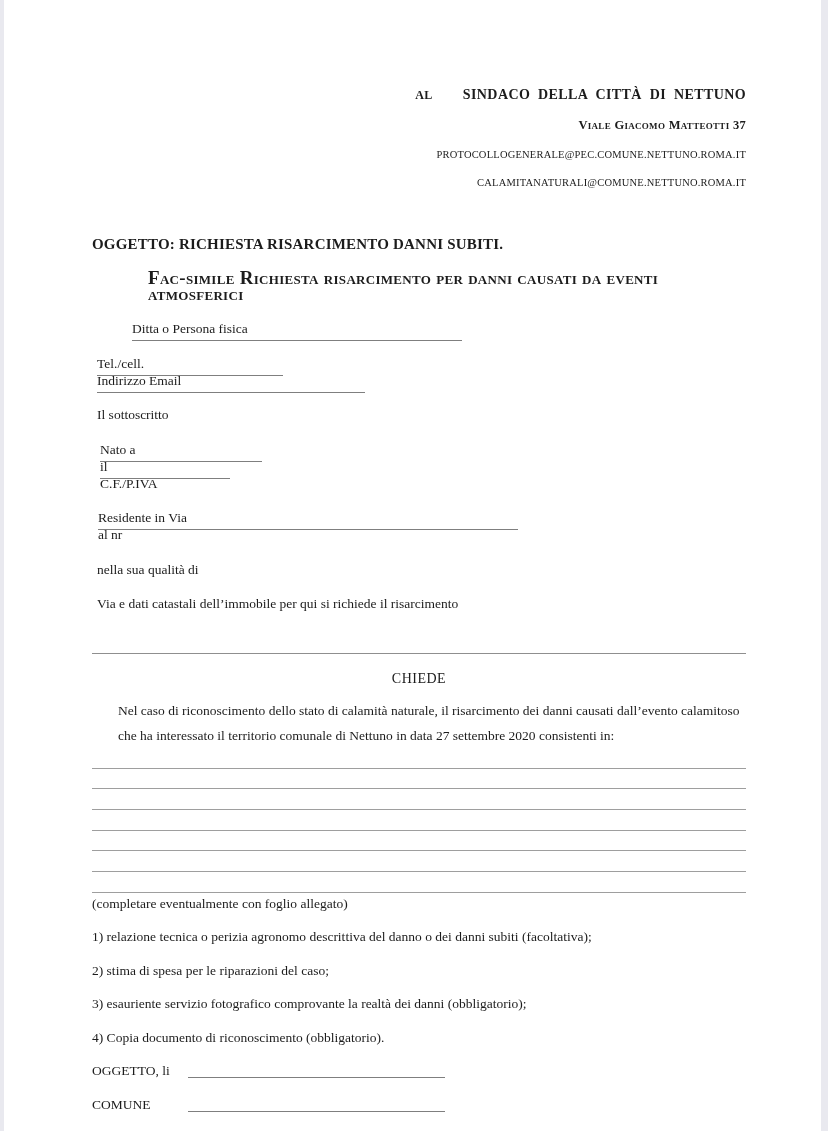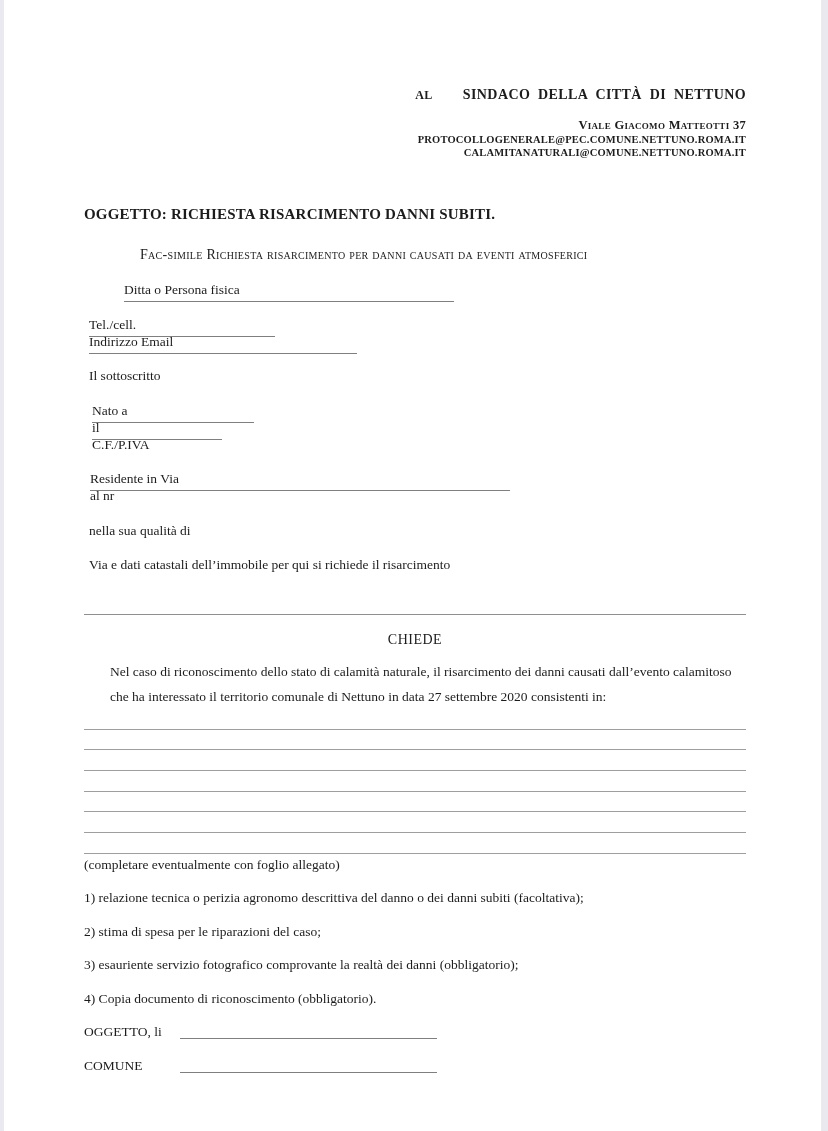--- a/index.html
+++ b/index.html
@@ -9,36 +9,36 @@
     font-family:"Liberation Serif", serif;
     color:#1c1c1c;
     position:relative;
     overflow:hidden;
   }
   .scan-edge { position:absolute; top:0; bottom:0; background:#e9e9ef; }
   .scan-edge.left  { left:0;  width:4px; }
   .scan-edge.right { right:0; width:7px; }
 
   .page { position:absolute; top:0; bottom:0; left:4px; right:7px; background:#ffffff; }
-  .content { position:absolute; left:80px; right:75px; top:0; }
+  .content { position:absolute; left:88px; right:75px; top:0; }
 
   
   .hdr { padding-top:86px; text-align:right; }
   .hdr-line1 { display:flex; justify-content:flex-end; align-items:baseline; gap:30px;
                font-weight:bold; font-size:14px; line-height:17px; }
   .hdr-line1 .al { font-size:12px; letter-spacing:0.5px; }
   .hdr-line1 .recipient { letter-spacing:0.4px; word-spacing:4px; }
   .hdr-address { margin-top:14px; font-weight:bold; font-size:12.5px; line-height:15px;
                  font-variant:small-caps; letter-spacing:0.3px; }
-  .hdr-email { font-weight:bold; font-size:10.5px; line-height:13px;
+  .hdr-email { margin-top:15px; font-weight:normal; font-size:10.5px; line-height:13px;
                letter-spacing:0.2px; }
 
   
   .subj1 { margin-top:46px; font-weight:bold; font-size:15px; line-height:18px; letter-spacing:0.2px; }
-  .subj2 { margin-top:24px; margin-left:56px; font-weight:normal; font-size:14px; line-height:16px;
+  .subj2 { margin-top:17px; margin-left:56px; font-weight:bold; font-size:19px; line-height:16px;
            font-variant:small-caps; letter-spacing:0.3px; }
 
   
   .frow { display:flex; align-items:baseline; font-size:13.5px; line-height:16px; margin-top:17.5px;flex-direction:column; }
   .frow.first { margin-top:19px; }
   .ul { display:inline-block; height:0; border-bottom:1px solid #7f7f7f; transform:translateY(3px); }
   .ul.grow { flex:1 1 auto; }
   .lblgap { margin-left:5px; }
 
   .bigline { margin-top:40px; height:0; border-top:1px solid #8f8f8f; }

